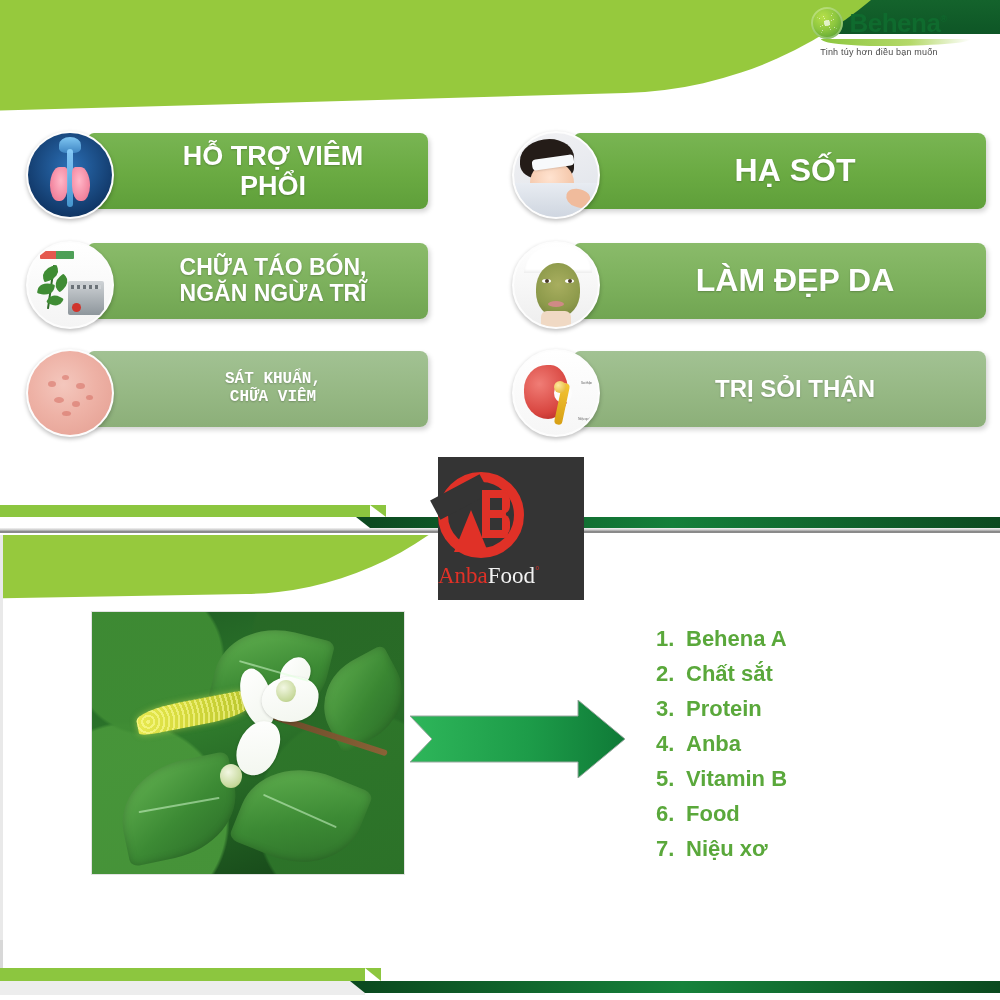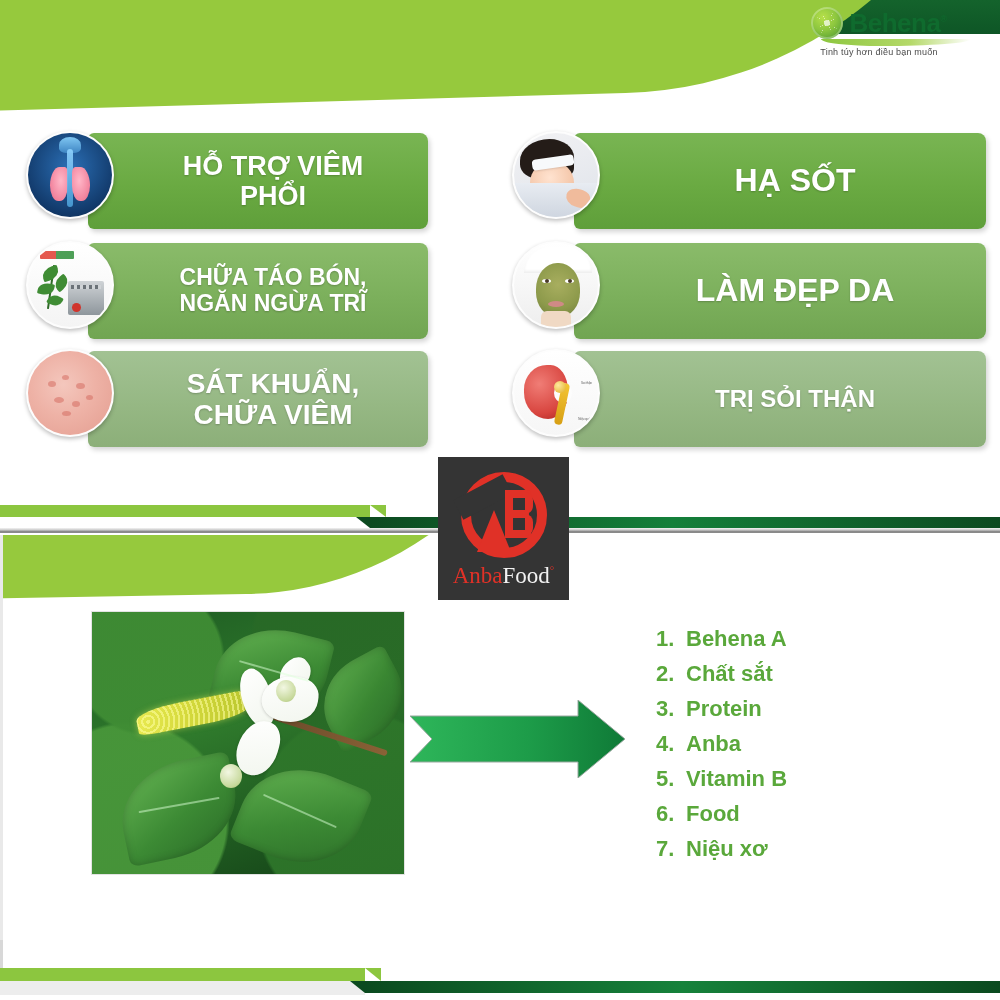--- a/index.html
+++ b/index.html
@@ -79,21 +79,21 @@
   .behena-tag{
     font-size:9px; color:#4a4a4a; letter-spacing:.2px; margin-top:1px;
     white-space:nowrap;
   }
 
   
   .benefit{
     position:absolute; z-index:5; height:84px; display:flex; align-items:center;
   }
   .benefit .bar{
-    position:absolute; left:62px; top:0; height:96px;
+    position:absolute; left:62px; top:0; height:76px;
     border-radius:6px 8px 8px 6px;
     display:flex; align-items:center; justify-content:center;
     box-shadow:2px 3px 5px rgba(0,0,0,.17);
     padding-left:46px; padding-right:16px;
   }
   .benefit .bar .lbl{
     color:#ffffff; font-weight:bold; text-align:center; line-height:1.12;
     text-shadow:0 1px 2px rgba(0,0,0,.22); white-space:pre-line;
   }
   .benefit .thumb{
@@ -333,22 +333,22 @@
     position:absolute; left:656px; top:628px; z-index:6;
   }
   .vitamin-list .vrow{
     display:flex; align-items:baseline; gap:8px;
     font-size:22px; font-weight:bold; color:#5aa83b; line-height:1;
     margin-bottom:13px; white-space:nowrap;
   }
   .vitamin-list .vnum{ min-width:22px; }
 
   .anba-logo{
-    position:absolute; left:438px; top:457px; width:131px; height:143px; z-index:9;
-    background:#343434; display:flex; flex-direction:column; align-items:center; justify-content:center;
+    position:absolute; left:438px; top:457px; width:146px; height:143px; z-index:9;
+    background:#343434; display:flex; flex-direction:column; align-items:flex-start; justify-content:center;
   }
   .anba-mark{ position:relative; width:86px; height:86px; margin-top:2px; }
   .anba-mark .ring{
     position:absolute; inset:0; border-radius:50%;
     border:10px solid #e03127;
   }
   .anba-mark .cut{
     position:absolute; left:-6px; top:14px; width:56px; height:22px;
     background:#343434; transform:rotate(-28deg);
   }
@@ -448,21 +448,21 @@
           <div class="lf lf2"></div>
           <div class="lf lf3"></div>
           <div class="lf lf4"></div>
         <div class="pack"></div>
       </div>
     </div>
   </div>
 
   <div class="benefit" style="left:26px; top:351px;">
     <div class="bar" style="width:340px; background:linear-gradient(180deg,#a2c293 0%,#96b884 55%,#8caf79 100%);">
-      <div class="lbl" style="font-size:28px;">SÁT KHUẨN,
+      <div class="lbl" style="font-size:16px;font-family:Liberation Mono, monospace;">SÁT KHUẨN,
 CHỮA VIÊM</div>
     </div>
     <div class="thumb">
       <div class="art art-skin">
         <div class="d" style="left:20px;top:30px;width:8px;height:6px;"></div>
         <div class="d" style="left:34px;top:24px;width:7px;height:5px;"></div>
         <div class="d" style="left:48px;top:32px;width:9px;height:6px;"></div>
         <div class="d" style="left:26px;top:46px;width:10px;height:6px;"></div>
         <div class="d" style="left:44px;top:50px;width:8px;height:6px;"></div>
         <div class="d" style="left:58px;top:44px;width:7px;height:5px;"></div>

